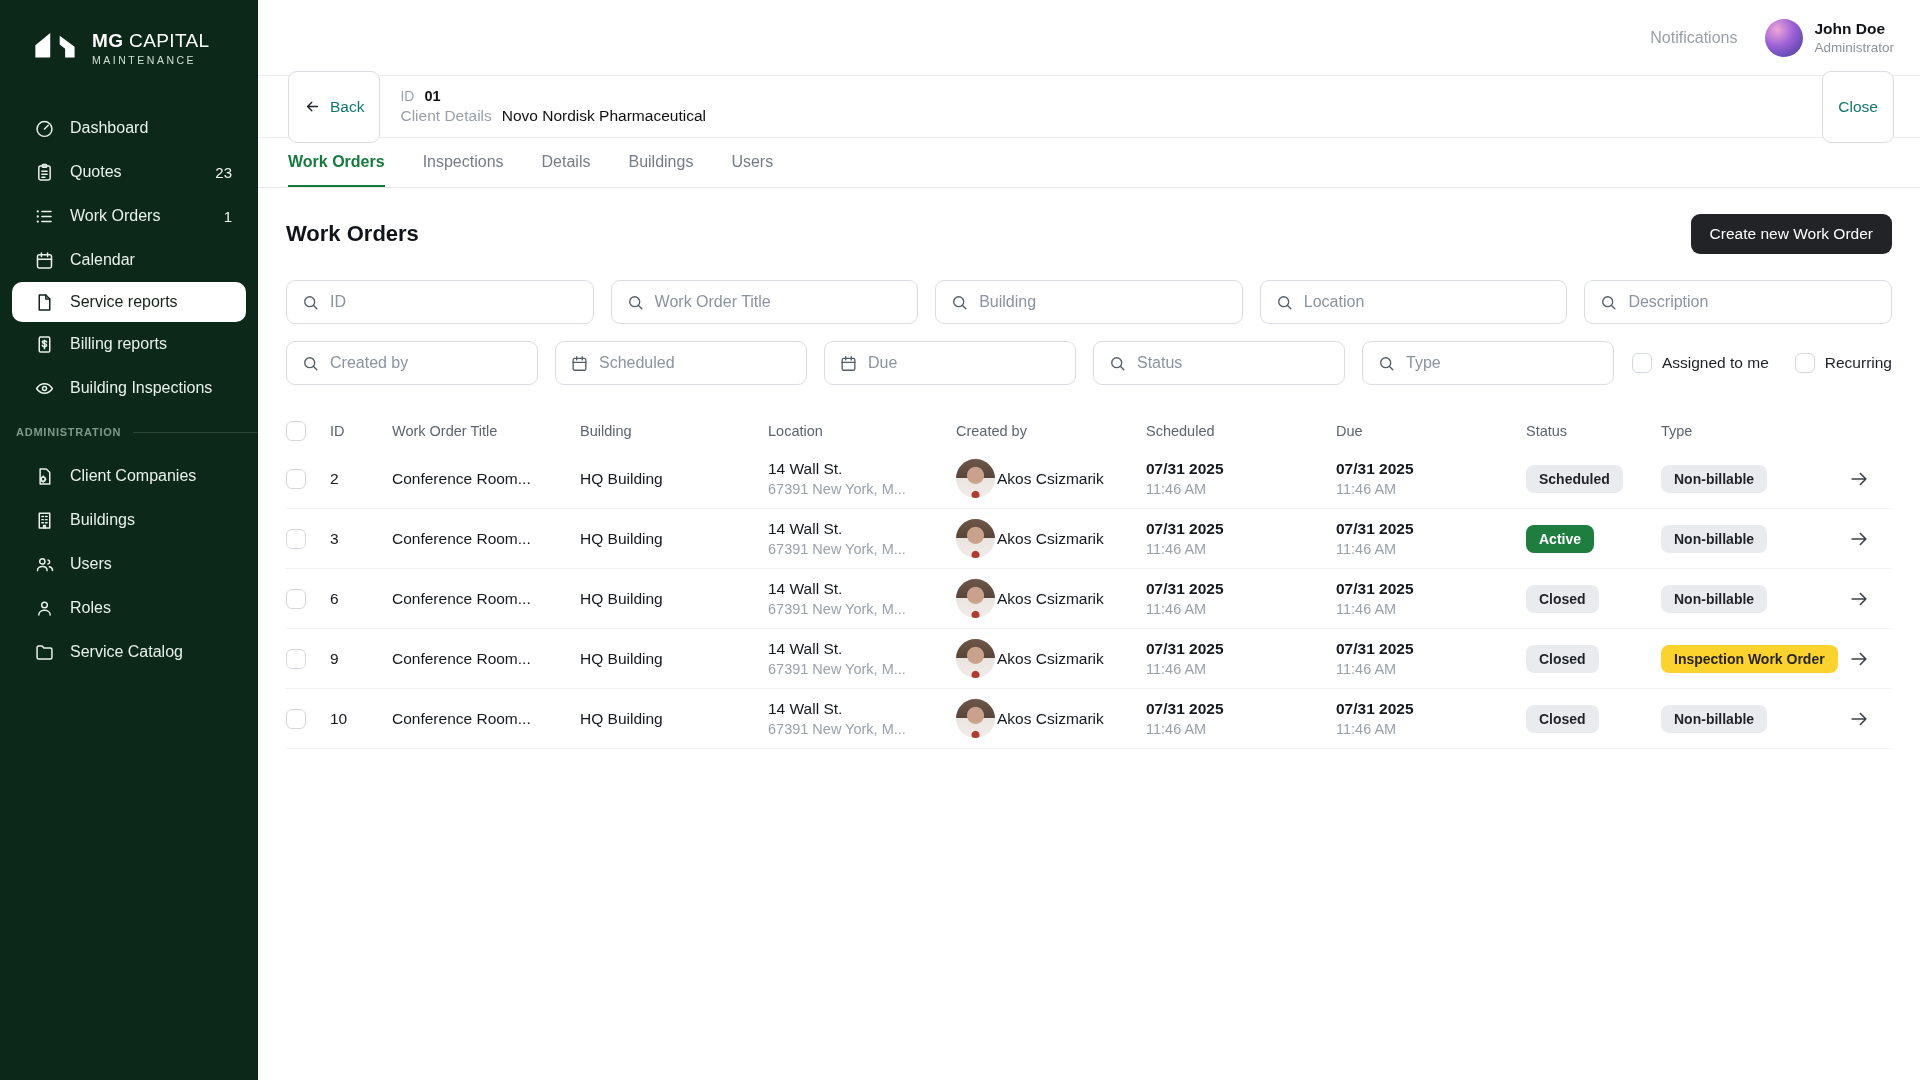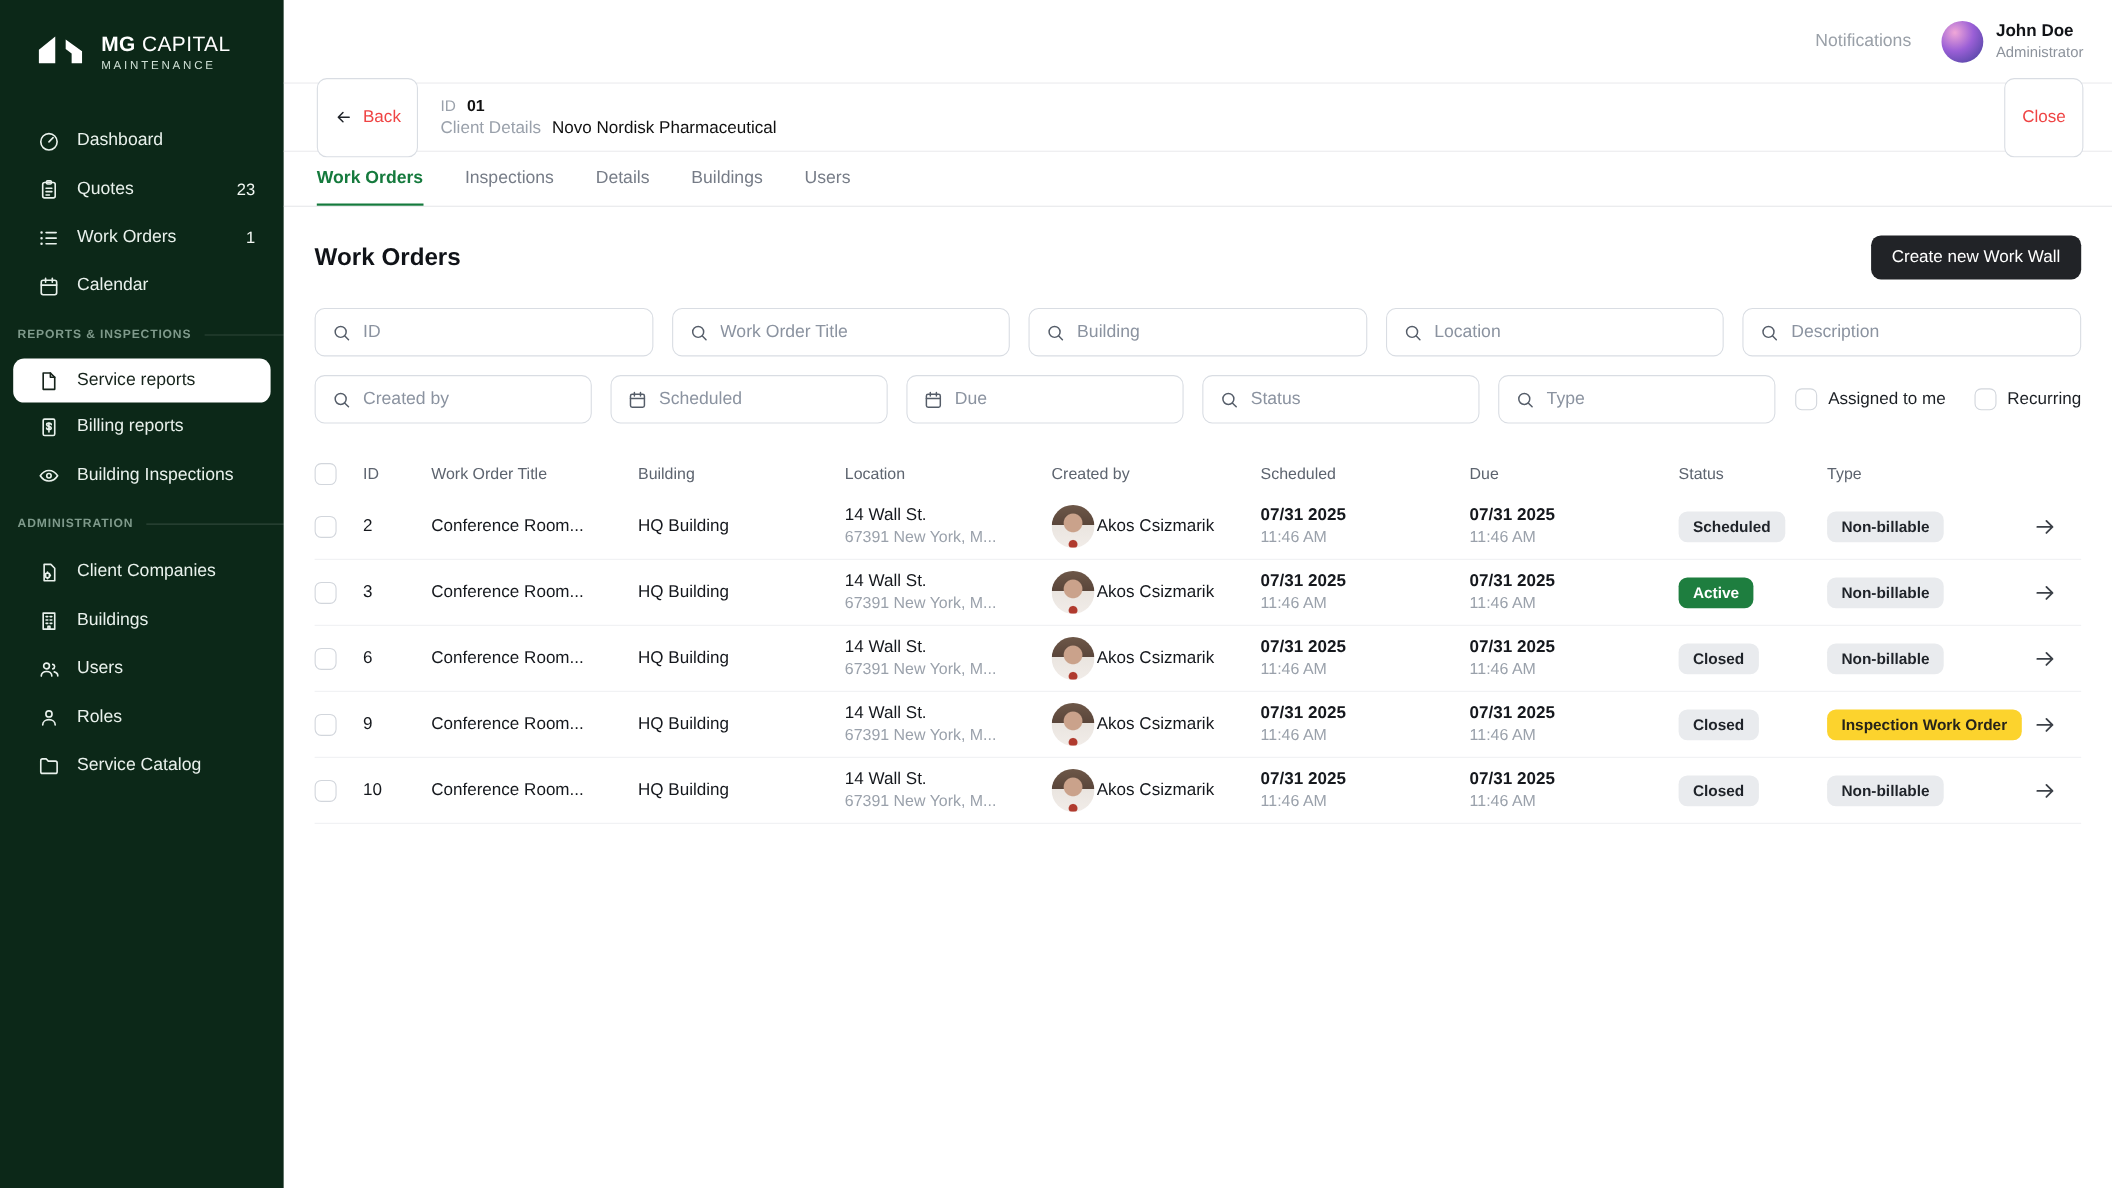--- a/index.html
+++ b/index.html
@@ -34,21 +34,21 @@
   .notif { font-size:16px; color:#9aa0a8; cursor:pointer; }
   .userbox { display:flex; align-items:center; gap:11px; cursor:pointer; }
   .avatar-lg { width:38px; height:38px; border-radius:50%;
     background:radial-gradient(circle at 32% 28%, #f0a7d8 0%, #9a5fd6 45%, #3d3e96 100%); }
   .user-name { font-size:15.5px; font-weight:700; color:#121418; }
   .user-role { font-size:13.5px; color:#8d939c; margin-top:2px; }
 
   .pagehead { height:62px; display:flex; align-items:center; padding:0 26px 0 30px;
     border-bottom:1px solid #ececee; gap:20px; }
   .btn-outline { display:flex; align-items:center; gap:9px; border:1px solid #d9dde3;
-    background:#fff; border-radius:9px; padding:26px 15px; font-size:15.5px; color:#ef4444;
+    background:#fff; border-radius:9px; padding:26px 15px; font-size:15.5px; color:#0f766e;
     cursor:pointer; font-family:inherit; }
   .btn-outline svg { width:17px; height:17px; stroke:#1f2329; fill:none; stroke-width:1.9;
     stroke-linecap:round; stroke-linejoin:round; }
   .headmeta { display:flex; flex-direction:column; gap:3px; }
   .metarow { display:flex; gap:10px; align-items:baseline; }
   .meta-label { font-size:14px; color:#9aa1ab; }
   .meta-label.lg { font-size:15.5px; }
   .meta-value { font-size:14.5px; font-weight:700; color:#111; }
   .meta-value.lg { font-size:15.5px; font-weight:500; }
   .spacer { flex:1; }
@@ -147,21 +147,20 @@
       <span class="count">1</span>
     </div>
     <div class="nav-item">
       <svg viewBox="0 0 24 24">
           <rect x="4" y="5.5" width="16" height="15" rx="2"></rect>
           <path d="M4 10.5h16 M8.5 3.5v4 M15.5 3.5v4"></path>
         </svg>
       <span>Calendar</span>
     </div>
 
-    <div class="nav-section">REPORTS &amp; INSPECTIONS</div>
 
     <div class="nav-item active">
       <svg viewBox="0 0 24 24">
           <path d="M6 3.5h7.5l4.5 4.5v12.5H6z"></path>
           <path d="M13.5 3.5v4.5H18"></path>
         </svg>
       <span>Service reports</span>
     </div>
     <div class="nav-item">
       <svg viewBox="0 0 24 24">
@@ -257,21 +256,21 @@
       <div class="tab active">Work Orders</div>
       <div class="tab">Inspections</div>
       <div class="tab">Details</div>
       <div class="tab">Buildings</div>
       <div class="tab">Users</div>
     </div>
 
     <div class="content">
       <div class="title-row">
         <h1 class="page-title">Work Orders</h1>
-        <button class="btn-dark">Create new Work Wall</button>
+        <button class="btn-dark">Create new Work Order</button>
       </div>
 
       <div class="filters-row">
         <div class="f-input">
           <svg viewBox="0 0 24 24">
               <circle cx="11" cy="11" r="6.3"></circle>
               <path d="M15.8 15.8 20 20"></path>
             </svg>
           <input placeholder="ID" style="">
         </div>

